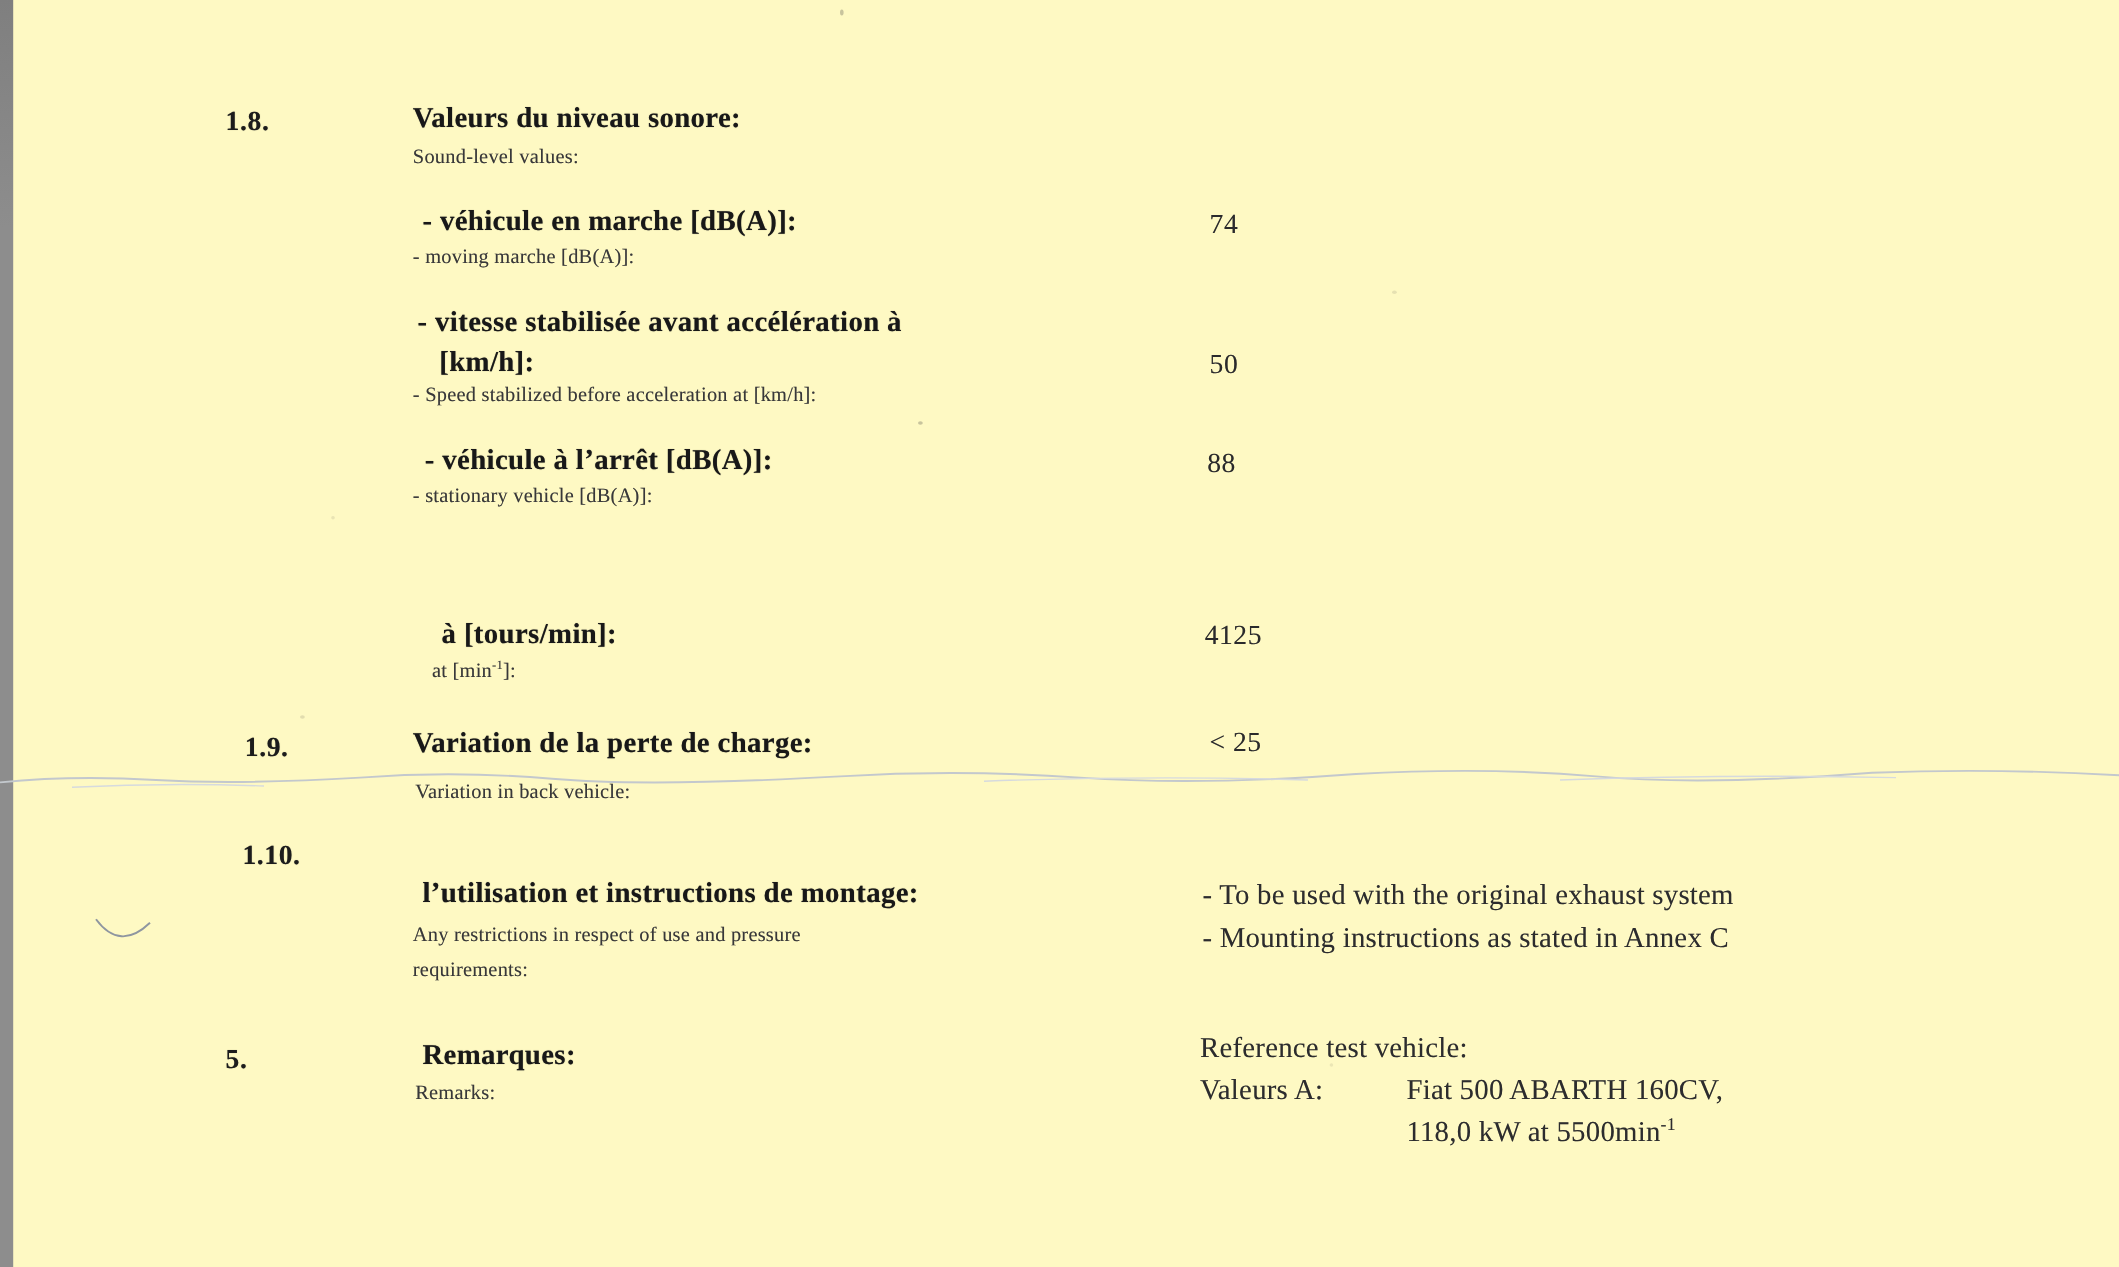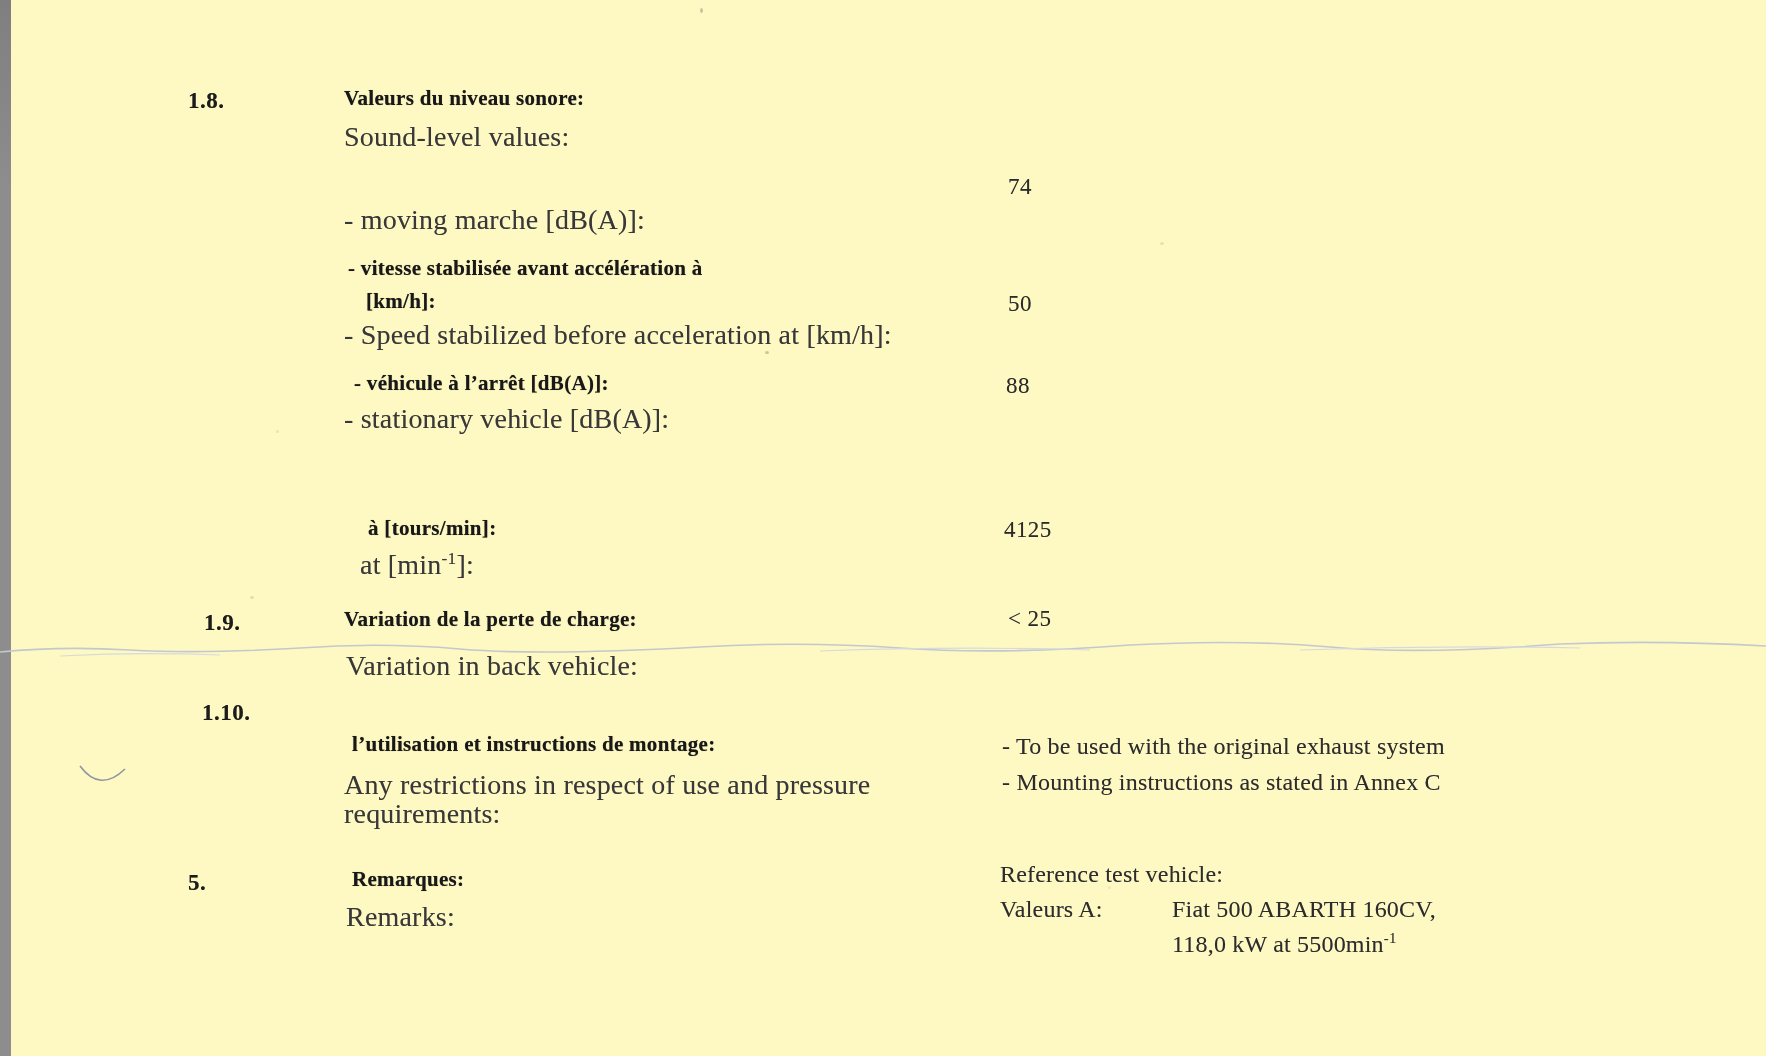--- a/index.html
+++ b/index.html
@@ -10,39 +10,40 @@
     overflow:hidden;
     font-family:"Liberation Serif", serif;
     color:#222;
   }
   .edge-strip{
     position:absolute;left:0;top:0;width:11px;height:1056px;
     background:linear-gradient(180deg,#7f7f7f 0%,#8d8d8d 18%,#8d8d8d 100%);
   }
   .abs{position:absolute;white-space:nowrap;}
   .num{font-weight:700;font-size:23px;color:#1c1c1c;letter-spacing:.5px;text-shadow:0 0 .6px rgba(20,20,20,.5);}
-  .fr{font-weight:700;font-size:21px;color:#181818;letter-spacing:.3px;text-shadow:0 0 .7px rgba(20,20,20,.55);}
-  .en{font-weight:400;font-size:28px;color:#38383a;letter-spacing:.2px;text-shadow:0 0 .4px rgba(40,40,40,.35);}
+  .fr{font-weight:700;font-size:24px;color:#181818;letter-spacing:.3px;text-shadow:0 0 .7px rgba(20,20,20,.55);}
+  .en{font-weight:400;font-size:17px;color:#38383a;letter-spacing:.2px;text-shadow:0 0 .4px rgba(40,40,40,.35);}
   .val{font-weight:400;font-size:23px;color:#2a2a2c;letter-spacing:.4px;text-shadow:0 0 .4px rgba(40,40,40,.3);}
   .rt{font-weight:400;font-size:24px;color:#2c2c2e;letter-spacing:.2px;text-shadow:0 0 .4px rgba(40,40,40,.3);}
   sup{font-size:62%;vertical-align:super;line-height:0;}
   .speck{position:absolute;border-radius:50%;background:rgba(60,60,60,.28);}
   svg{position:absolute;left:0;top:0;pointer-events:none;}
 </style>
 </head>
 <body>
 
 <div class="page">
 
   <div class="edge-strip"></div>
 
   <div class="abs num" style="left:188px;top:88px;">1.8.</div>
   <div class="abs fr" style="left:344px;top:86px;">Valeurs du niveau sonore:</div>
   <div class="abs en" style="left:344px;top:121px;">Sound-level values:</div>
 
+  <div class="abs fr" style="left:352px;top:172px;">- véhicule en marche [dB(A)]:</div>
   <div class="abs en" style="left:344px;top:204px;">- moving marche [dB(A)]:</div>
   <div class="abs val" style="left:1008px;top:174px;">74</div>
 
   <div class="abs fr" style="left:348px;top:256px;">- vitesse stabilisée avant accélération à</div>
   <div class="abs fr" style="left:366px;top:289px;">[km/h]:</div>
   <div class="abs en" style="left:344px;top:319px;">- Speed stabilized before acceleration at [km/h]:</div>
   <div class="abs val" style="left:1008px;top:291px;">50</div>
 
   <div class="abs fr" style="left:354px;top:371px;">- véhicule à l’arrêt [dB(A)]:</div>
   <div class="abs en" style="left:344px;top:403px;">- stationary vehicle [dB(A)]:</div>

